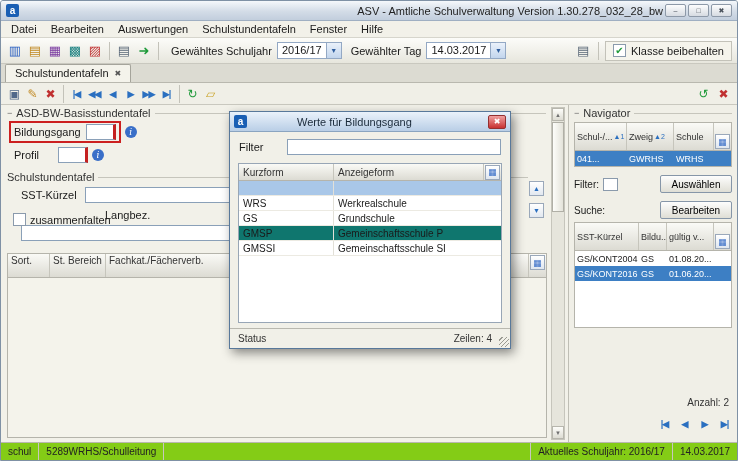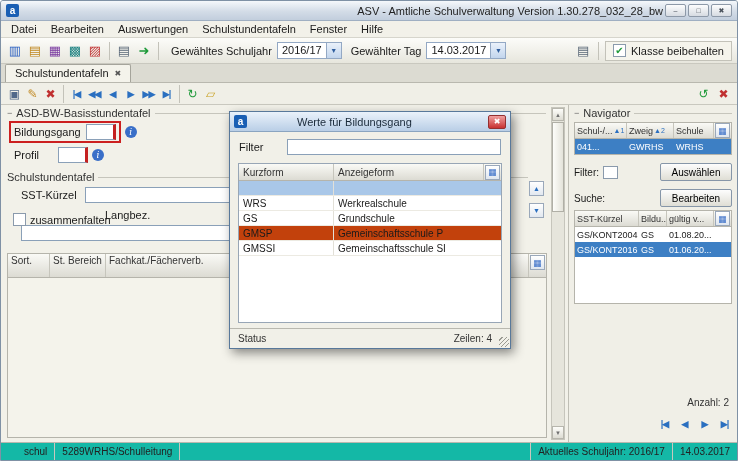--- a/index.html
+++ b/index.html
@@ -102,43 +102,43 @@
   .vs-btn { position:absolute; left:0; width:12px; height:13px; background:linear-gradient(#fdfdfa,#dddcd3);
     border:1px solid #b7b6ad; color:#707070; font-size:6px; display:flex; align-items:center; justify-content:center; }
   .vs-up { top:0; } .vs-down { bottom:0; }
   .vs-thumb { position:absolute; left:0; top:14px; width:12px; height:90px;
     background:linear-gradient(90deg,#fdfdfa,#e4e3da); border:1px solid #b0afa6; }
 
   
   .nav-header { display:flex; align-items:center; gap:4px; height:12px; color:#333; }
   .nav-table { border:1px solid #b5b4ab; background:#fff; margin-top:3px; font-size:9px; }
   .nt-head { display:flex; background:linear-gradient(#fafaf6,#dcdbd3); border-bottom:1px solid #b5b4ab;
-    height:16px; align-items:center; color:#333; }
+    height:28px; align-items:flex-end; color:#333; }
   .nt-head .th { padding:0 2px; border-right:1px solid #c6c5bc; display:flex; align-items:center; gap:1px;
     overflow:hidden; white-space:nowrap; height:100%; }
   .sort-badge { color:#2a6fc0; font-size:7px; }
   .nt-row { display:flex; height:15px; align-items:center; }
   .nt-row .td { padding:0 2px; overflow:hidden; white-space:nowrap; height:100%; display:flex; align-items:center; }
   .row-sel { background:#3d7fc4; color:#fff; }
   .s-c1{width:52px}.s-c2{width:47px}.s-c3{flex:1}
   .k-c1{width:64px}.k-c2{width:28px}.k-c3{flex:1}
   .nav-filler { height:46px; background:#fff; }
   .nav-row { display:flex; align-items:center; gap:4px; margin-top:8px; }
   .nav-row .lbl { font-size:10px; }
   .mini-field { width:15px; height:13px; background:#fff; border:1px solid #8a9aac; display:inline-block; }
   .nav-btn { margin-left:auto; width:72px; height:18px; border:1px solid #8696a8; border-radius:2px;
     background:linear-gradient(#fdfdfd,#dfdED5); font-family:"Liberation Sans",sans-serif; font-size:10px; }
   .anzahl { position:absolute; right:8px; bottom:34px; font-size:10px; color:#333; }
   .nav-pager { position:absolute; right:4px; bottom:10px; display:flex; gap:3px; }
   .pager-btn { min-width:17px; height:16px; display:flex; align-items:center; justify-content:center;
     color:#2a6fc0; font-size:9px; font-weight:bold; letter-spacing:-1px; }
 
   
-  .statusbar { height:18px; flex:0 0 18px; display:flex; align-items:stretch; background:#14b8a6;
-    border-top:1px solid #b9b8af; font-size:10px; color:#222;padding-left:16px; }
+  .statusbar { height:18px; flex:0 0 18px; display:flex; align-items:stretch; background:#84cc16;
+    border-top:1px solid #b9b8af; font-size:10px; color:#222; }
   .sb-cell { display:flex; align-items:center; padding:0 7px; border-right:1px solid #c8c7be; white-space:nowrap; }
   .sb-spacer { flex:1; }
   .sb-right { border-left:1px solid #c8c7be; border-right:none; }
 
   
   .modal { position:absolute; left:228px; top:110px; width:282px; height:238px; background:#f1f0e8;
     border:1px solid #58789a; box-shadow:3px 4px 10px rgba(0,0,0,.45); z-index:20;
     display:flex; flex-direction:column; }
   .modal-titlebar { height:20px; flex:0 0 20px; display:flex; align-items:center; gap:5px; padding:0 4px;
     background:linear-gradient(#eaf2fb,#b9cee6); border-bottom:1px solid #8aa4c0; }
@@ -151,21 +151,21 @@
   .modal-table { margin:4px 8px 0 8px; flex:1; border:1px solid #98a6b6; background:#fff;
     display:flex; flex-direction:column; font-size:10px; }
   .md-head { display:flex; background:linear-gradient(#fafaf6,#dcdbd3); border-bottom:1px solid #b5b4ab;
     height:17px; align-items:center; color:#333; }
   .md-head .th { padding:0 4px; height:100%; display:flex; align-items:center; border-right:1px solid #c6c5bc;text-align:right; }
   .md-c1 { width:95px; } .md-c2 { flex:1; }
   .md-row { display:flex; height:15px; align-items:center; border-bottom:1px solid #eceae2; }
   .md-row .td { padding:0 4px; overflow:hidden; white-space:nowrap; }
   .md-row .md-c1 { border-right:1px solid #e2e0d8; height:100%; display:flex; align-items:center; }
   .md-sel { background:#a9c7e8; }
-  .md-hl { background:#c2410c; }
+  .md-hl { background:#0f766e; }
   .modal-status { height:20px; flex:0 0 20px; margin-top:5px; border-top:1px solid #b9b8af;
     display:flex; align-items:center; padding:0 8px; font-size:10px; color:#333; position:relative; }
   .zeilen { margin-left:auto; margin-right:10px; }
   .grip { position:absolute; right:1px; bottom:1px; width:10px; height:10px;
     background:repeating-linear-gradient(135deg, transparent 0 2px, #9a9a92 2px 3px); }
 </style>
 </head>
 <body>
 
 <div class="window">

